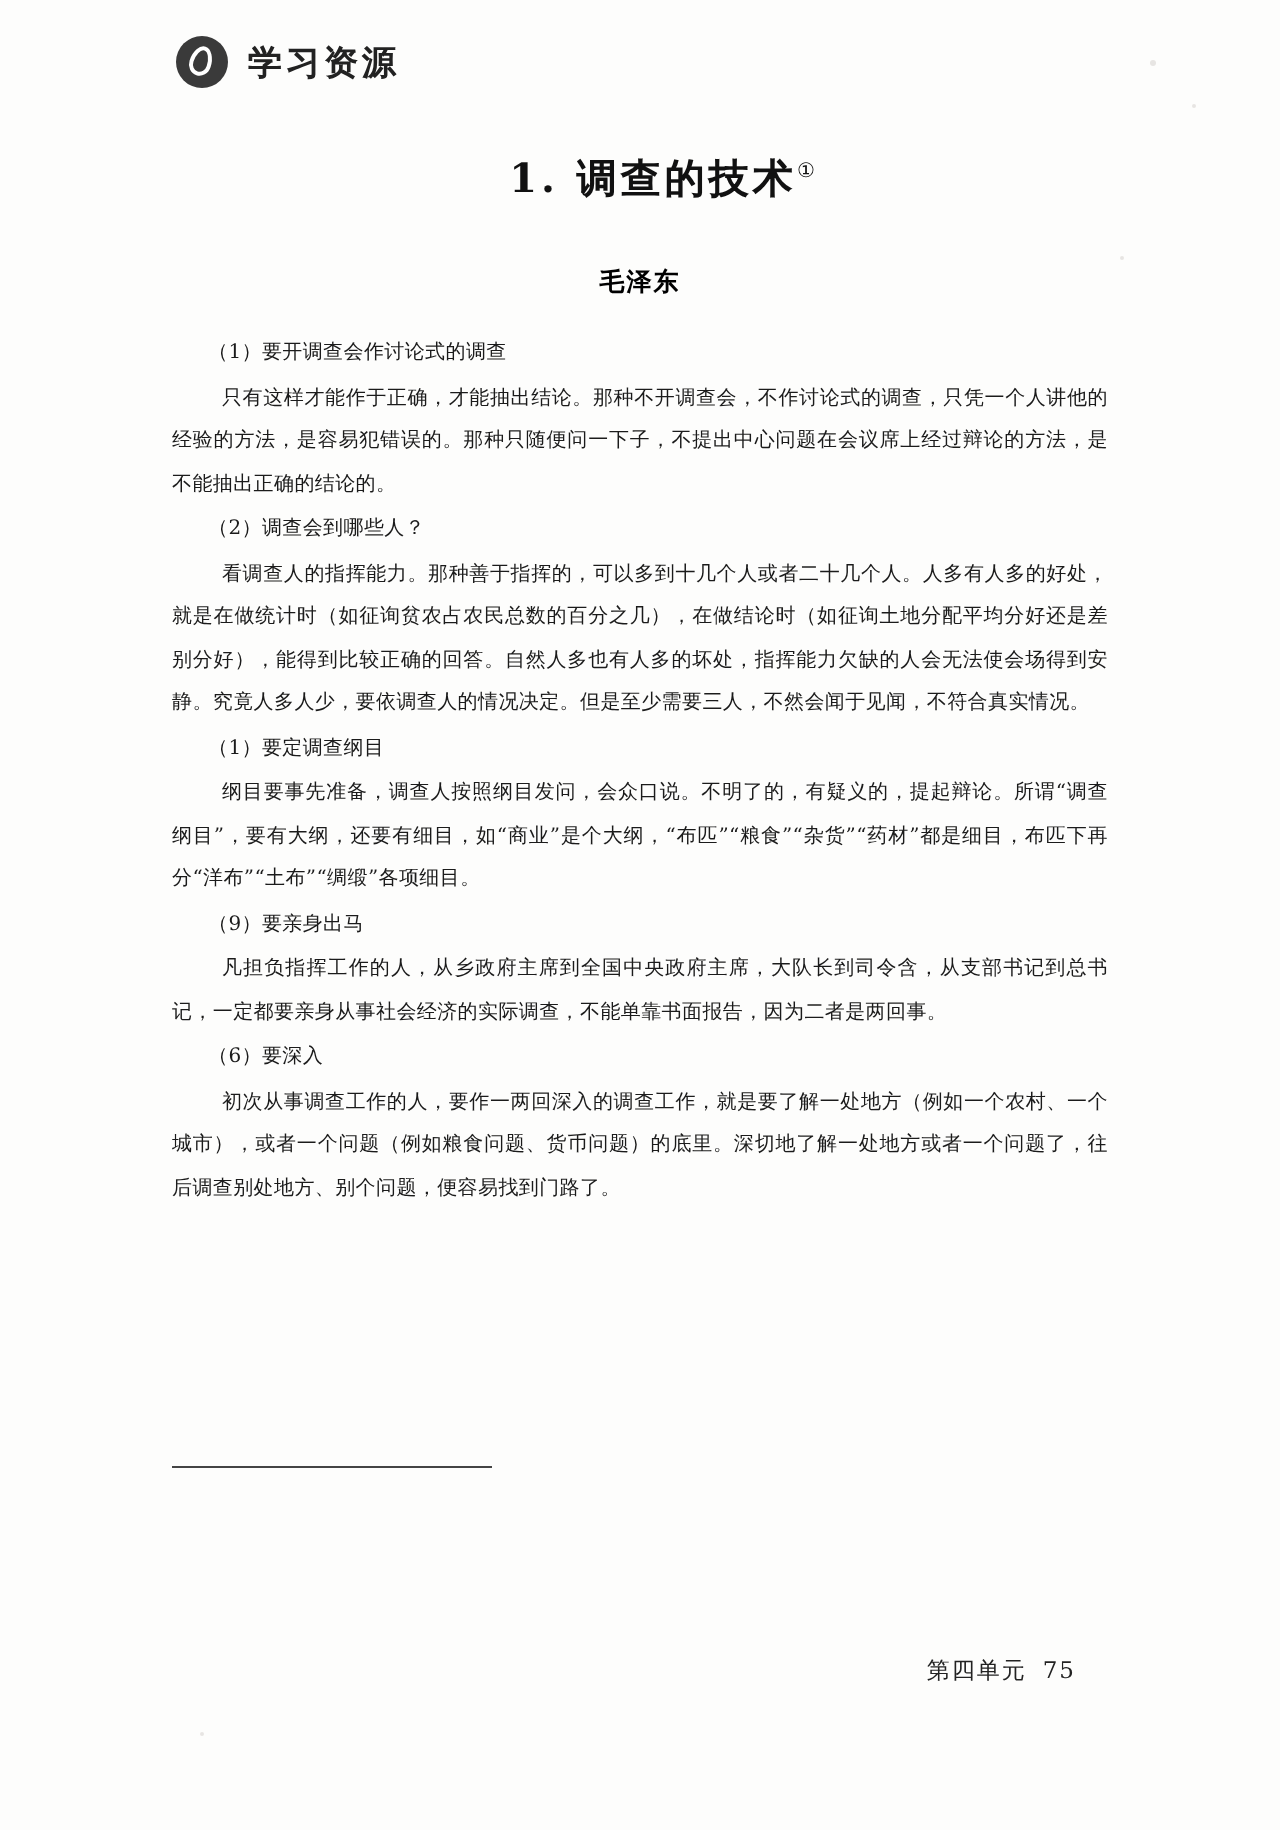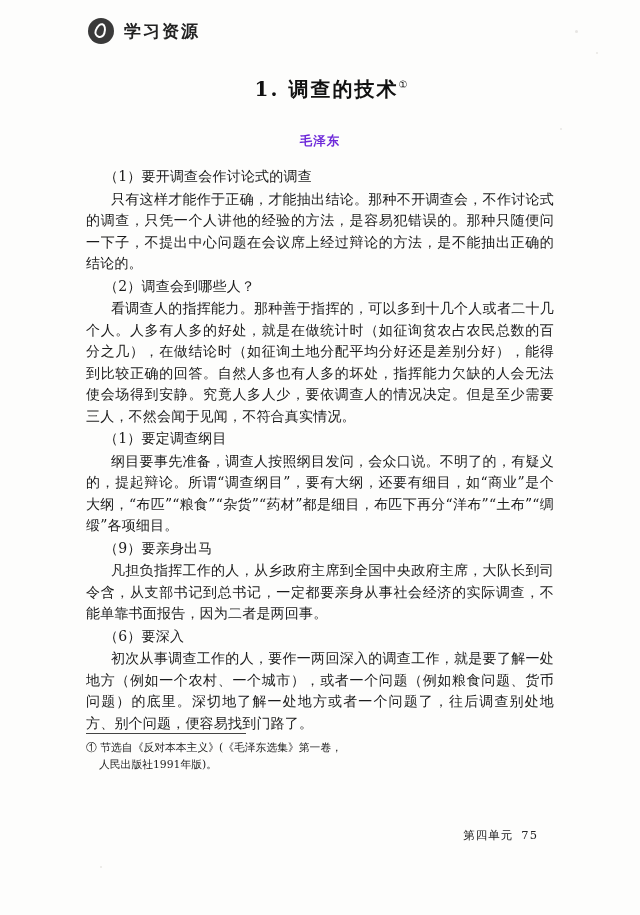--- a/index.html
+++ b/index.html
@@ -79,31 +79,31 @@
   }
   .author {
     position: absolute;
     top: 133px;
     left: 0;
     width: 640px;
     text-align: center;
     font-size: 12.5px;
     font-weight: bold;
     letter-spacing: 1px;
-    color: #6d28d9;
+    color: #000000;
   }
   
   .content {
     position: absolute;
     top: 166px;
     left: 86px;
     width: 468px;
   }
   .para {
-    font-size: 14px;
+    font-size: 10px;
     line-height: 21.5px;
     text-align: justify;
     text-justify: inter-ideograph;
     margin: 0 0 1px 0;
     letter-spacing: 0.2px;
     color: #1b1b1b;
   }
   .para.indent {
     text-indent: 25px;
   }
@@ -174,24 +174,20 @@
     <p class="para indent">看调查人的指挥能力。那种善于指挥的，可以多到十几个人或者二十几个人。人多有人多的好处，就是在做统计时（如征询贫农占农民总数的百分之几），在做结论时（如征询土地分配平均分好还是差别分好），能得到比较正确的回答。自然人多也有人多的坏处，指挥能力欠缺的人会无法使会场得到安静。究竟人多人少，要依调查人的情况决定。但是至少需要三人，不然会闻于见闻，不符合真实情况。</p>
     <p class="para head">（1）要定调查纲目</p>
     <p class="para indent">纲目要事先准备，调查人按照纲目发问，会众口说。不明了的，有疑义的，提起辩论。所谓“调查纲目”，要有大纲，还要有细目，如“商业”是个大纲，“布匹”“粮食”“杂货”“药材”都是细目，布匹下再分“洋布”“土布”“绸缎”各项细目。</p>
     <p class="para head">（9）要亲身出马</p>
     <p class="para indent">凡担负指挥工作的人，从乡政府主席到全国中央政府主席，大队长到司令含，从支部书记到总书记，一定都要亲身从事社会经济的实际调查，不能单靠书面报告，因为二者是两回事。</p>
     <p class="para head">（6）要深入</p>
     <p class="para indent">初次从事调查工作的人，要作一两回深入的调查工作，就是要了解一处地方（例如一个农村、一个城市），或者一个问题（例如粮食问题、货币问题）的底里。深切地了解一处地方或者一个问题了，往后调查别处地方、别个问题，便容易找到门路了。</p>
   </div>
 
   <div class="footnote-rule"></div>
-  <div class="footnote">
-    <div><span>①</span> <span>节选自《反对本本主义》(《毛泽东选集》第一卷，</span></div>
-    <div class="l2">人民出版社1991年版)。</div>
-  </div>
 
   <div class="page-footer">
     <span>第四单元</span><span class="num">75</span>
   </div>
 
   <div class="speckle" style="left:575px; top:30px; width:3px; height:3px;"></div>
   <div class="speckle" style="left:596px; top:52px; width:2px; height:2px;"></div>
   <div class="speckle" style="left:560px; top:128px; width:2px; height:2px;"></div>
   <div class="speckle" style="left:100px; top:866px; width:2px; height:2px;"></div>
 </div>

